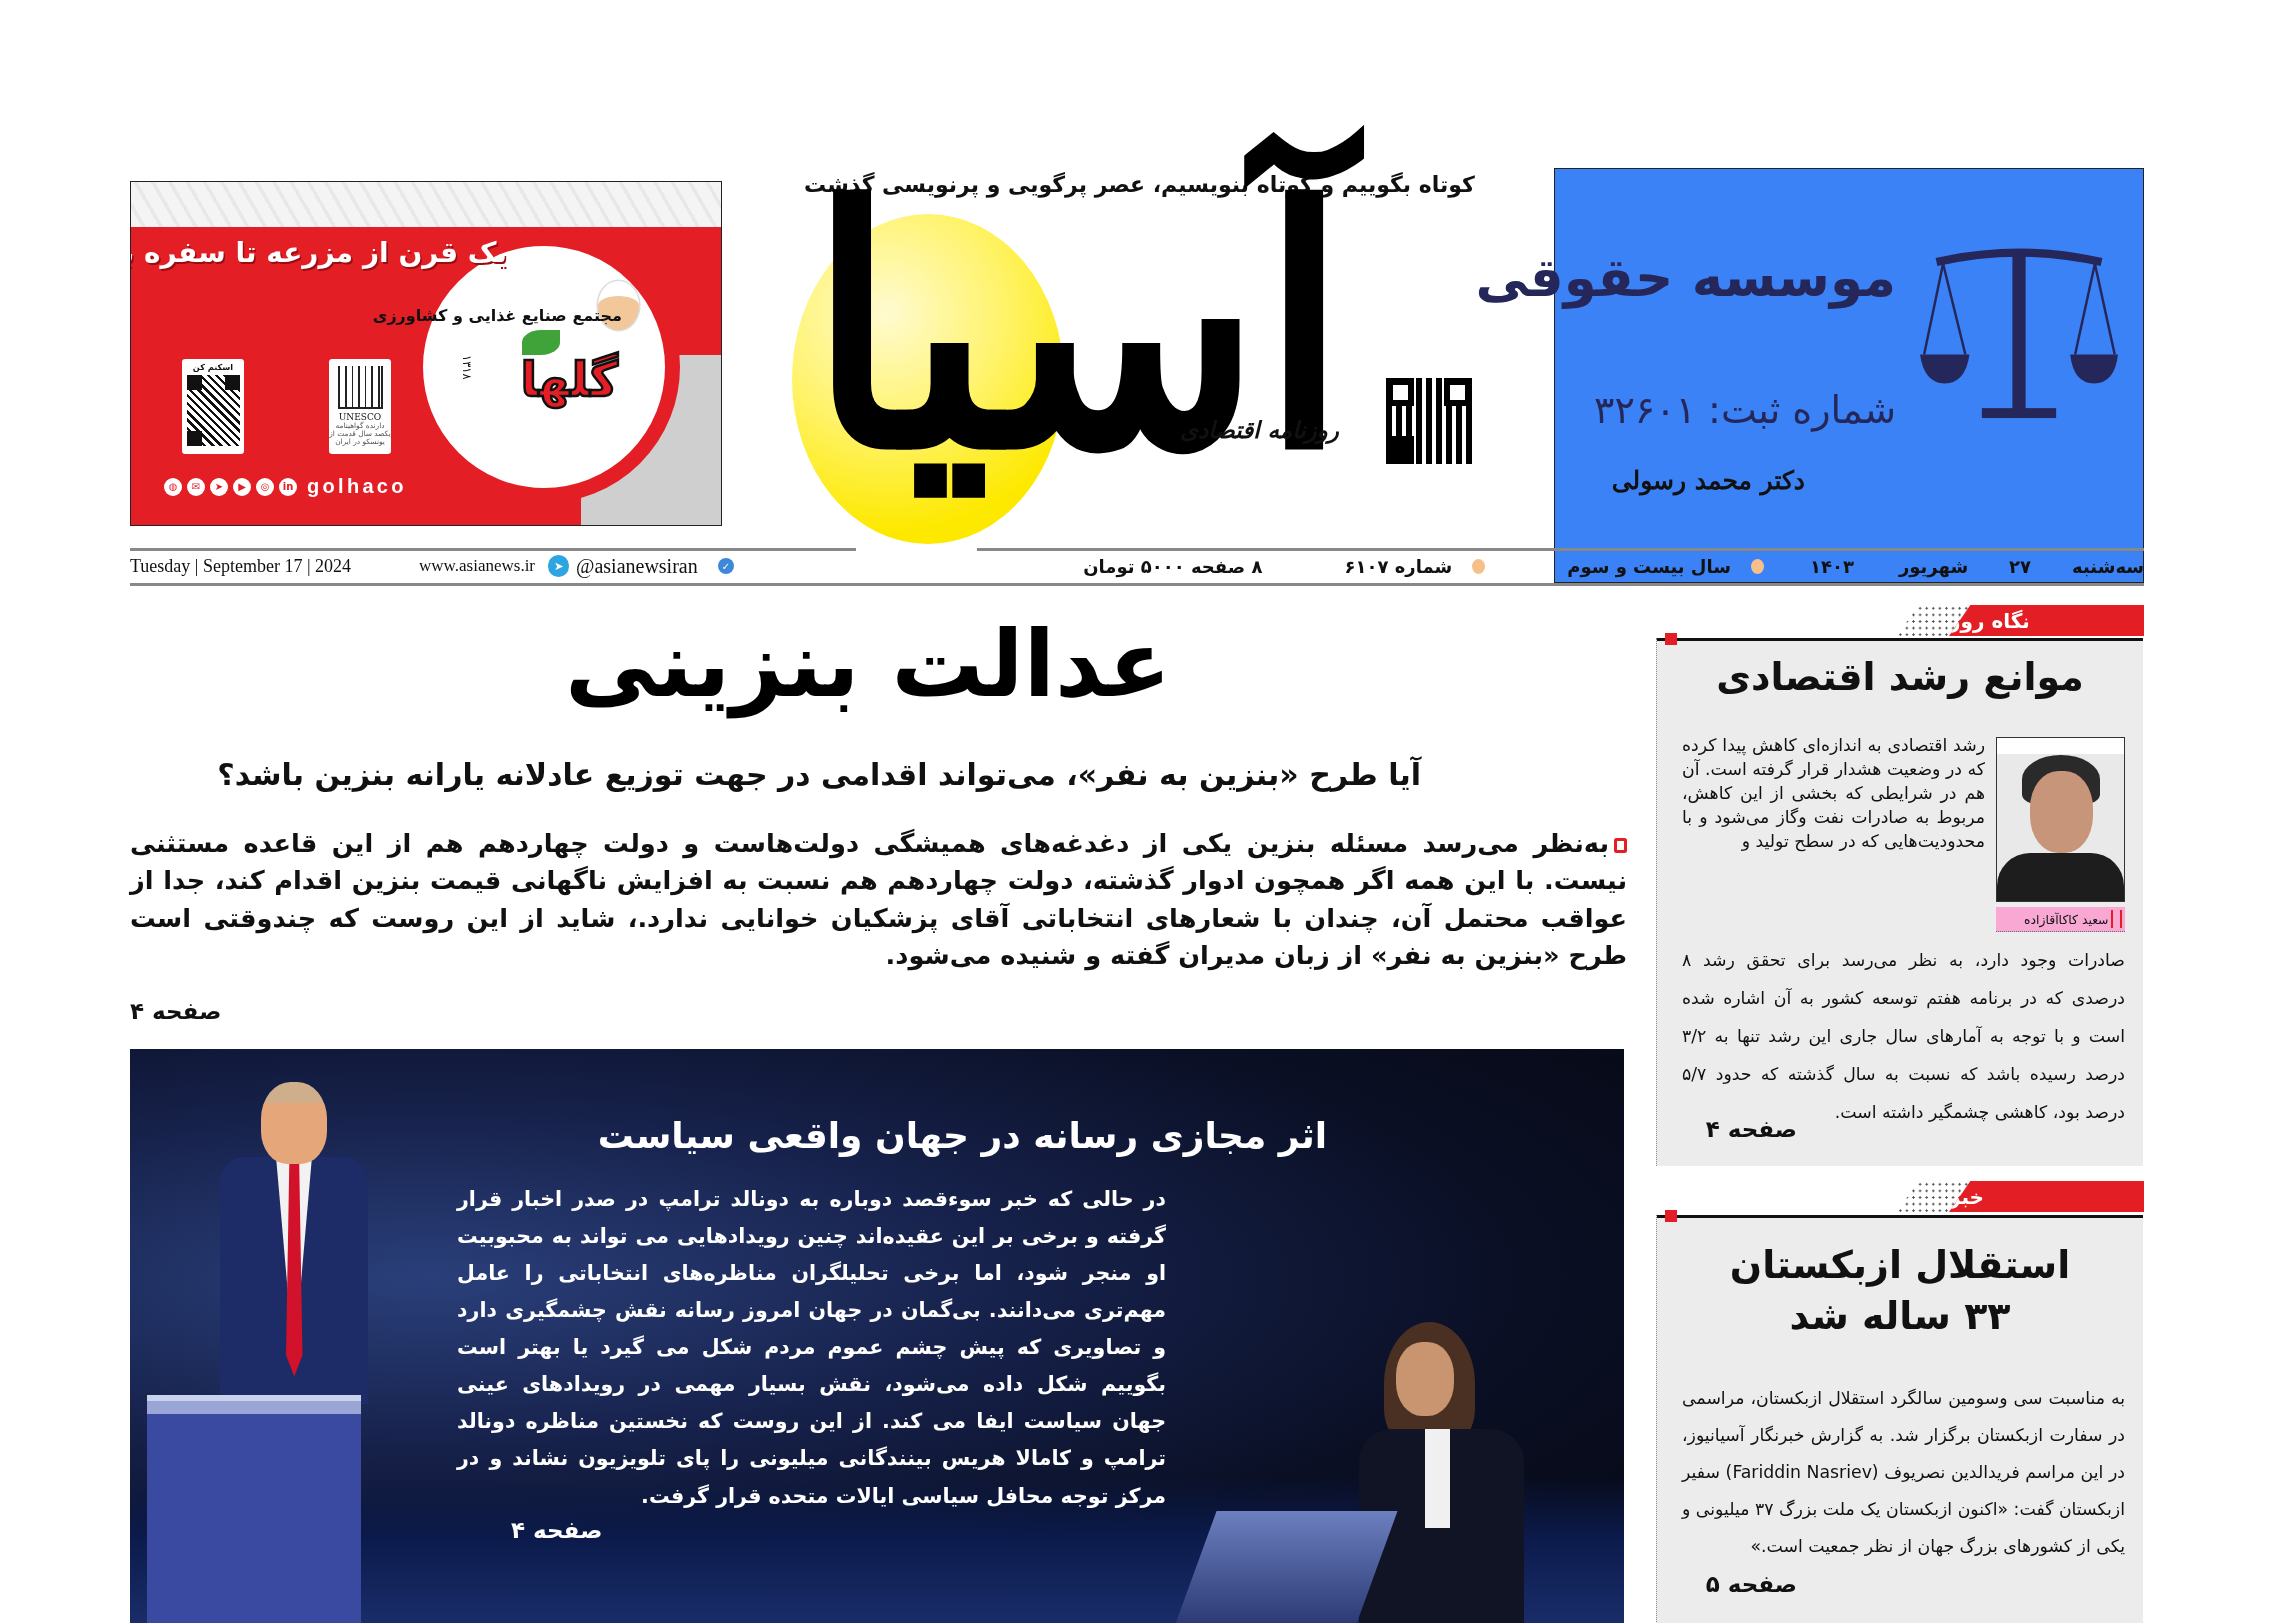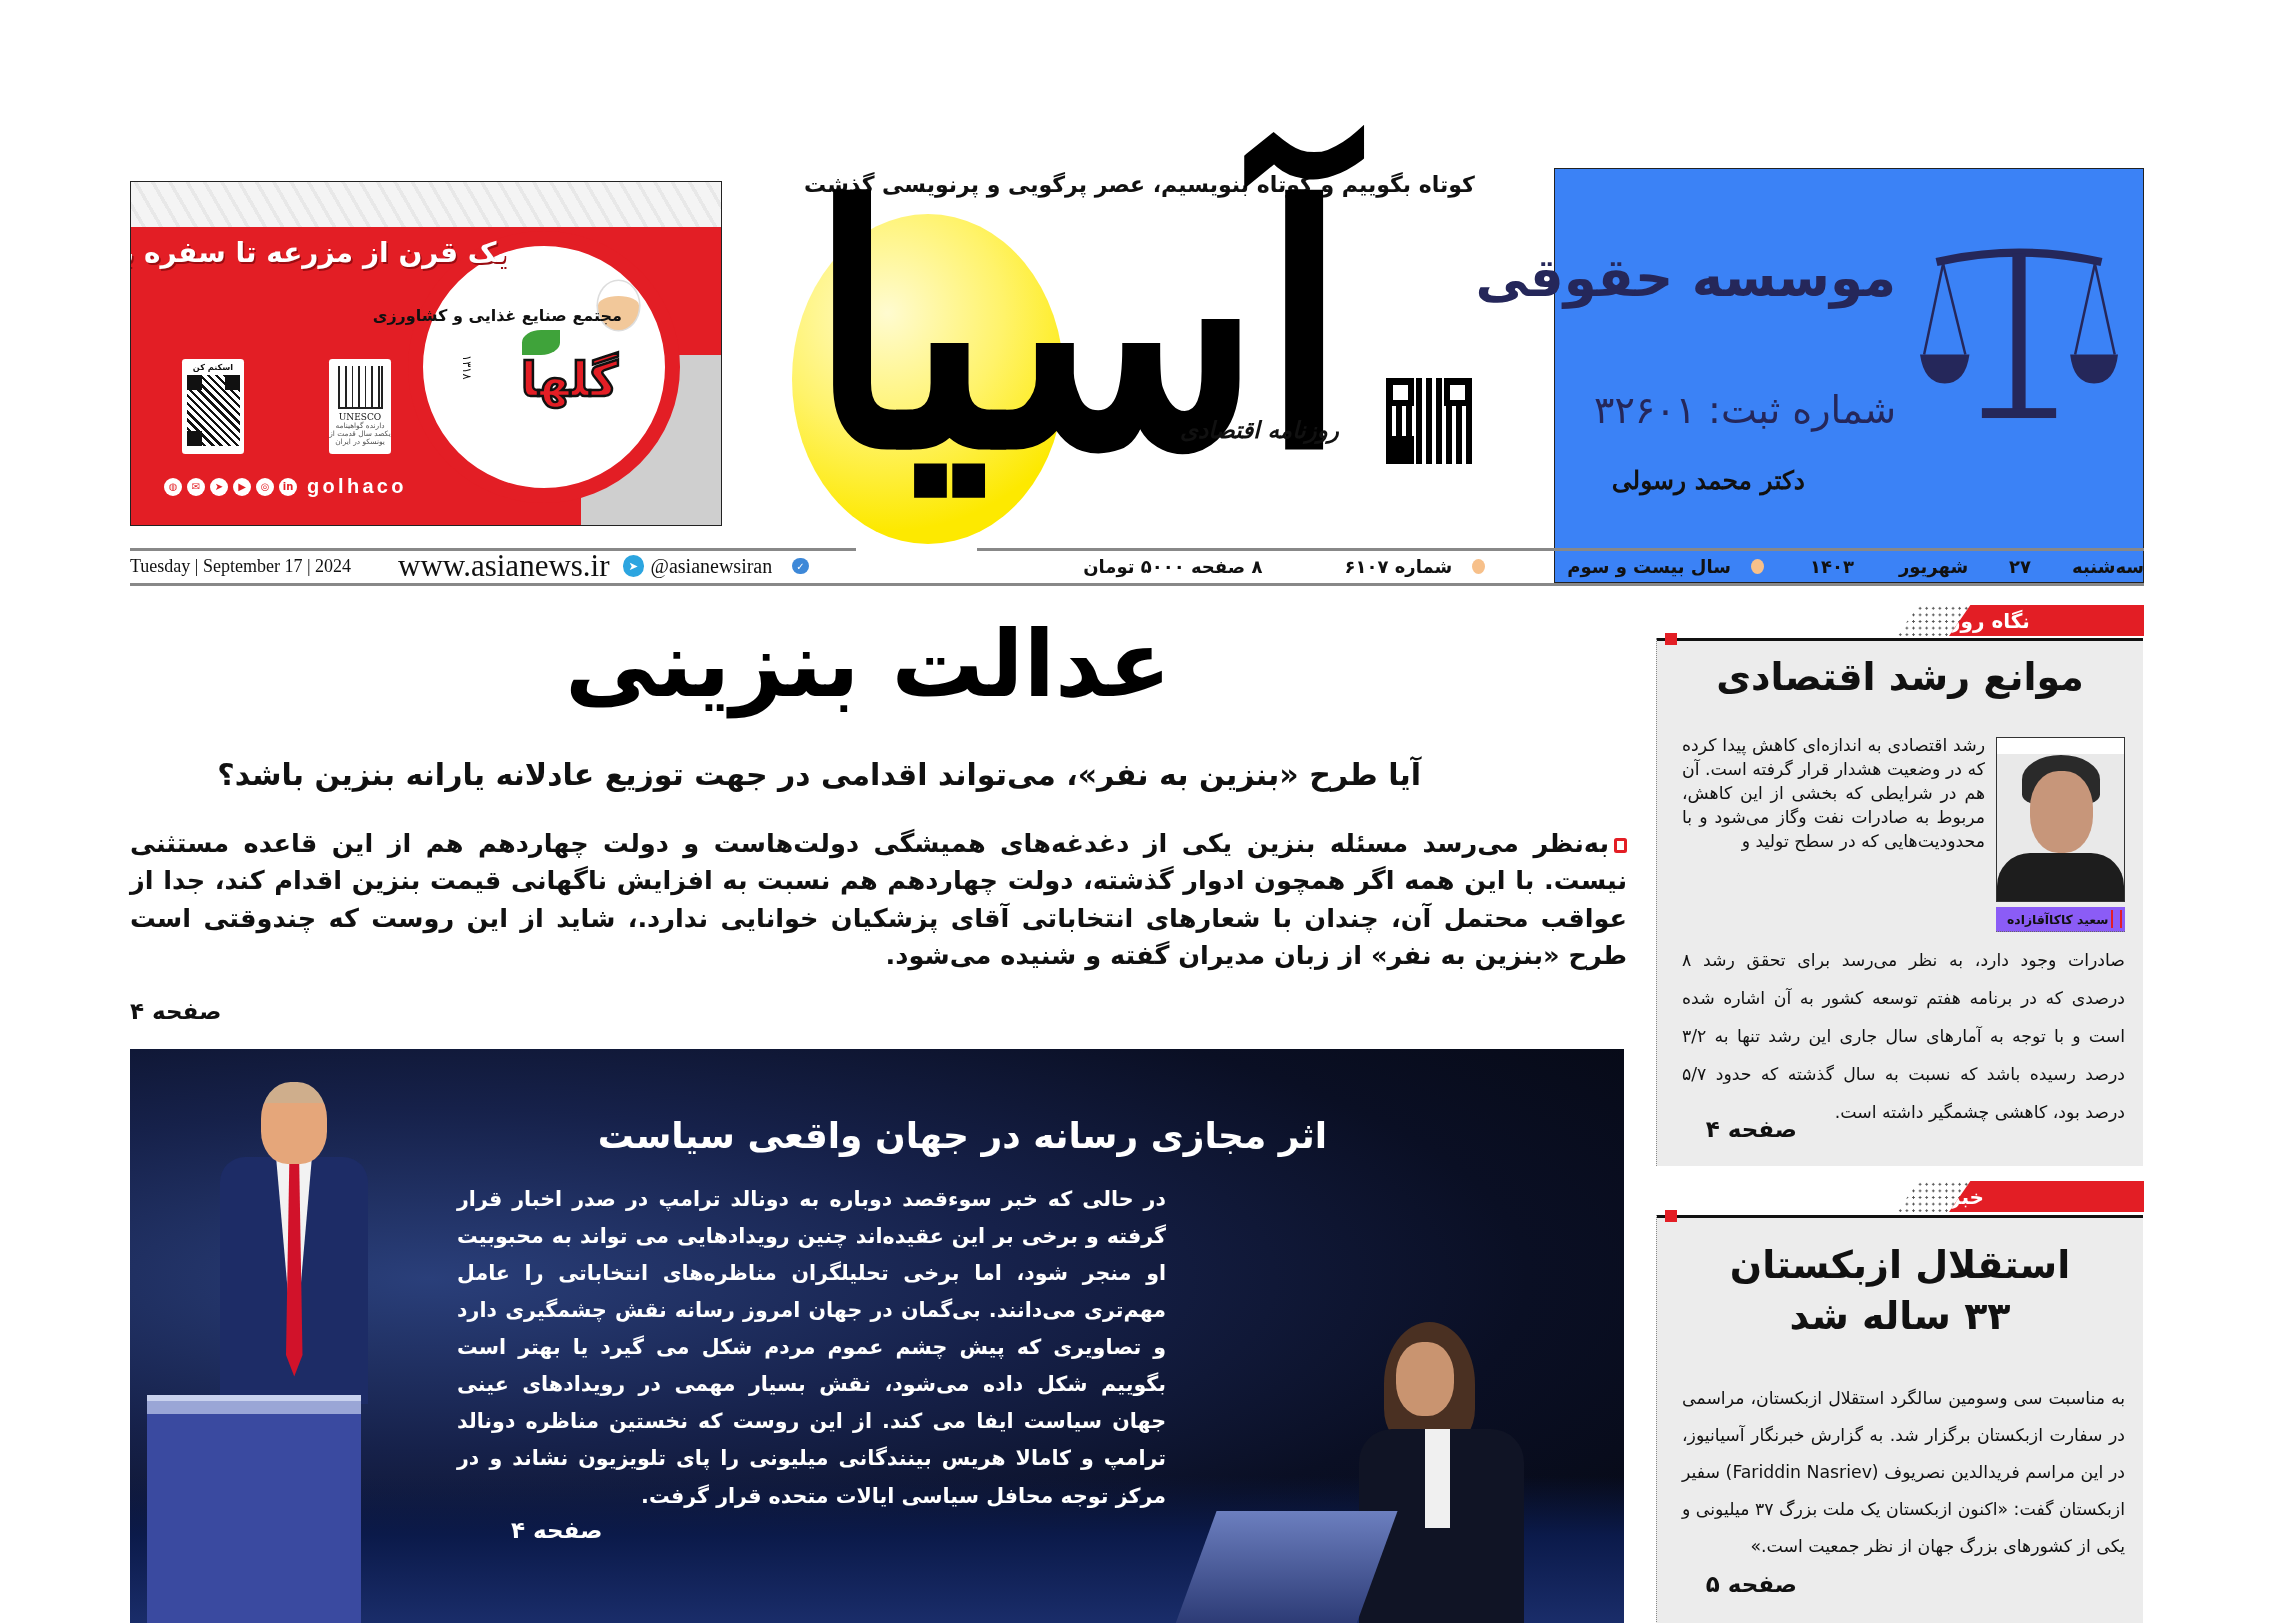--- a/index.html
+++ b/index.html
@@ -57,21 +57,21 @@
 
   
   .infobar-rule-top { left: 977px; top: 548px; width: 1167px; height: 2.5px; background: #888; }
   .infobar-rule-top2 { left: 130px; top: 548px; width: 726px; height: 2.5px; background: #888; }
   .infobar-rule-bot { left: 130px; top: 583px; width: 2014px; height: 2.5px; background: #888; }
   .infobar-fa { right: 129px; top: 552px; height: 28px; display: flex; align-items: center; gap: 0; font-size: 18px; font-weight: bold; color: #111; white-space: nowrap; }
   .infobar-fa span { display: inline-block; }
   .dot { width: 13px; height: 15px; border-radius: 50%; background: #f7c08a; display: inline-block; }
   .infobar-en { left: 130px; top: 551px; height: 30px; display: flex; align-items: center; direction: ltr; white-space: nowrap; font-family: "Liberation Serif", serif; color: #111; }
   .infobar-en .date { font-size: 18px; }
-  .infobar-en .web { font-size: 31px; margin-left: 47px; }
+  .infobar-en .web { font-size: 17px; margin-left: 68px; }
   .infobar-en .tg { width: 21.4px; height: 21.4px; border-radius: 50%; background: #2ca5e0; color: #fff; font-size: 11.5px; display: inline-flex; align-items: center; justify-content: center; margin: 0 6.6px 0 13px; }
   .infobar-en .handle { font-size: 20px; }
   .infobar-en .verified { width: 16.5px; height: 16.5px; border-radius: 50%; background: #3d88d8; color: #fff; font-size: 10px; display: inline-flex; align-items: center; justify-content: center; margin-left: 20px; }
 
   
   .headline { left: 577px; top: 614px; width: 594px; text-align: center; font-size: 92px; font-weight: bold; color: #000; white-space: nowrap; line-height: 1.1; }
   .subhead { left: 247px; top: 757px; width: 1174px; text-align: right; font-size: 30px; font-weight: bold; color: #111; white-space: nowrap; }
   .lead { left: 130px; top: 825px; width: 1497px; font-size: 25.6px; font-weight: bold; line-height: 1.46; text-align: justify; text-align-last: right; color: #111; }
   .lead .mark { display: inline-block; width: 13px; height: 15px; border: 3.3px solid #e31e25; border-radius: 2.5px; margin-left: 5px; vertical-align: middle; }
   .lead-page { left: 130px; top: 998px; font-size: 23px; font-weight: bold; color: #111; white-space: nowrap; }
@@ -104,21 +104,21 @@
   .tag-dots { height: 31px; background-image: radial-gradient(#555 1px, transparent 1.1px); background-size: 6.6px 6.6px; clip-path: polygon(21.4px 0,100% 0,61px 100%,0 100%); }
 
   .b1 { top: 638px; height: 528px; }
   .b1-tag { left: 1949px; top: 605px; width: 195px; }
   .b1-dots { left: 1897px; top: 605px; width: 91px; }
   .b1 .h { position: absolute; right: 16.5px; left: 16.5px; top: 16.5px; text-align: center; font-size: 38px; font-weight: bold; color: #111; white-space: nowrap; }
   .b1 .portrait { position: absolute; right: 18px; top: 99px; width: 129px; height: 165px; background: linear-gradient(#fff 0 10%, #e9e9e9 10%); border: 1.6px solid #333; overflow: hidden; }
   .b1 .portrait .hair { position: absolute; left: 25px; top: 16.5px; width: 78px; height: 49px; border-radius: 50% 50% 20% 20%; background: #2a2a2a; }
   .b1 .portrait .face { position: absolute; left: 33px; top: 33px; width: 63px; height: 82px; border-radius: 45%; background: #c7967a; }
   .b1 .portrait .jacket { position: absolute; left: 0; right: 0; top: 115px; bottom: 0; background: #1d1d1d; border-radius: 33px 33px 0 0; }
-  .b1 .byline { position: absolute; right: 18px; top: 269px; width: 129px; height: 25px; background: #8b5cf6; font-size: 12.4px; font-weight: bold; text-align: right; padding-right: 16.5px; line-height: 25px; white-space: nowrap; border-bottom: 1.6px dotted #666; }
+  .b1 .byline { position: absolute; right: 18px; top: 269px; width: 129px; height: 25px; background: #f9a8d4; font-size: 12.4px; font-weight: normal; text-align: right; padding-right: 16.5px; line-height: 25px; white-space: nowrap; border-bottom: 1.6px dotted #666; }
   .b1 .byline::after { content: ""; position: absolute; right: 3.3px; top: 3.3px; width: 6.6px; height: 18px; border-left: 2.5px solid #e31e25; border-right: 2.5px solid #e31e25; }
   .b1 .text1 { position: absolute; right: 158px; left: 25px; top: 95px; font-size: 17.3px; line-height: 24px; text-align: justify; text-align-last: right; color: #111; }
   .b1 .text2 { position: absolute; right: 18px; left: 25px; top: 303px; font-size: 17.3px; line-height: 38px; text-align: justify; text-align-last: right; color: #111; }
   .b1 .page { position: absolute; right: 346px; top: 478px; font-size: 23px; font-weight: bold; white-space: nowrap; }
 
   .b2 { top: 1215px; height: 409px; }
   .b2-tag { left: 1949px; top: 1181px; width: 195px; }
   .b2-dots { left: 1897px; top: 1181px; width: 91px; }
   .b2 .h { position: absolute; left: 16.5px; right: 16.5px; top: 25px; text-align: center; font-size: 38px; font-weight: bold; line-height: 1.35; color: #111; }
   .b2 .text { position: absolute; right: 18px; left: 25px; top: 165px; font-size: 17.3px; line-height: 37px; text-align: justify; text-align-last: right; color: #111; }

